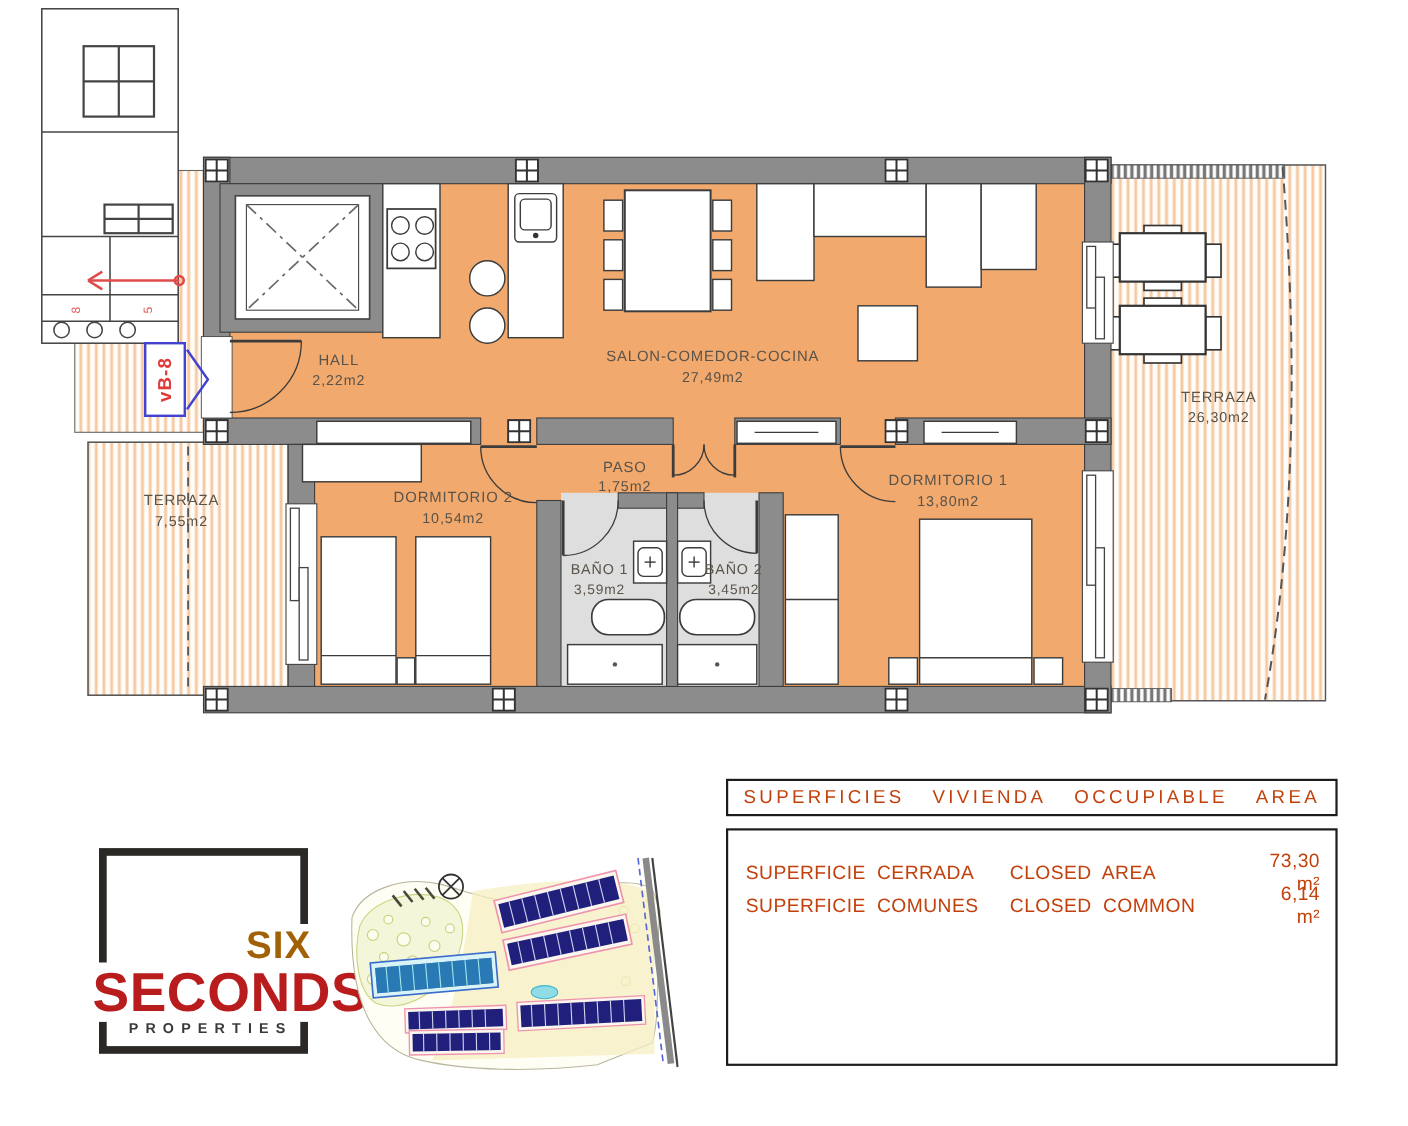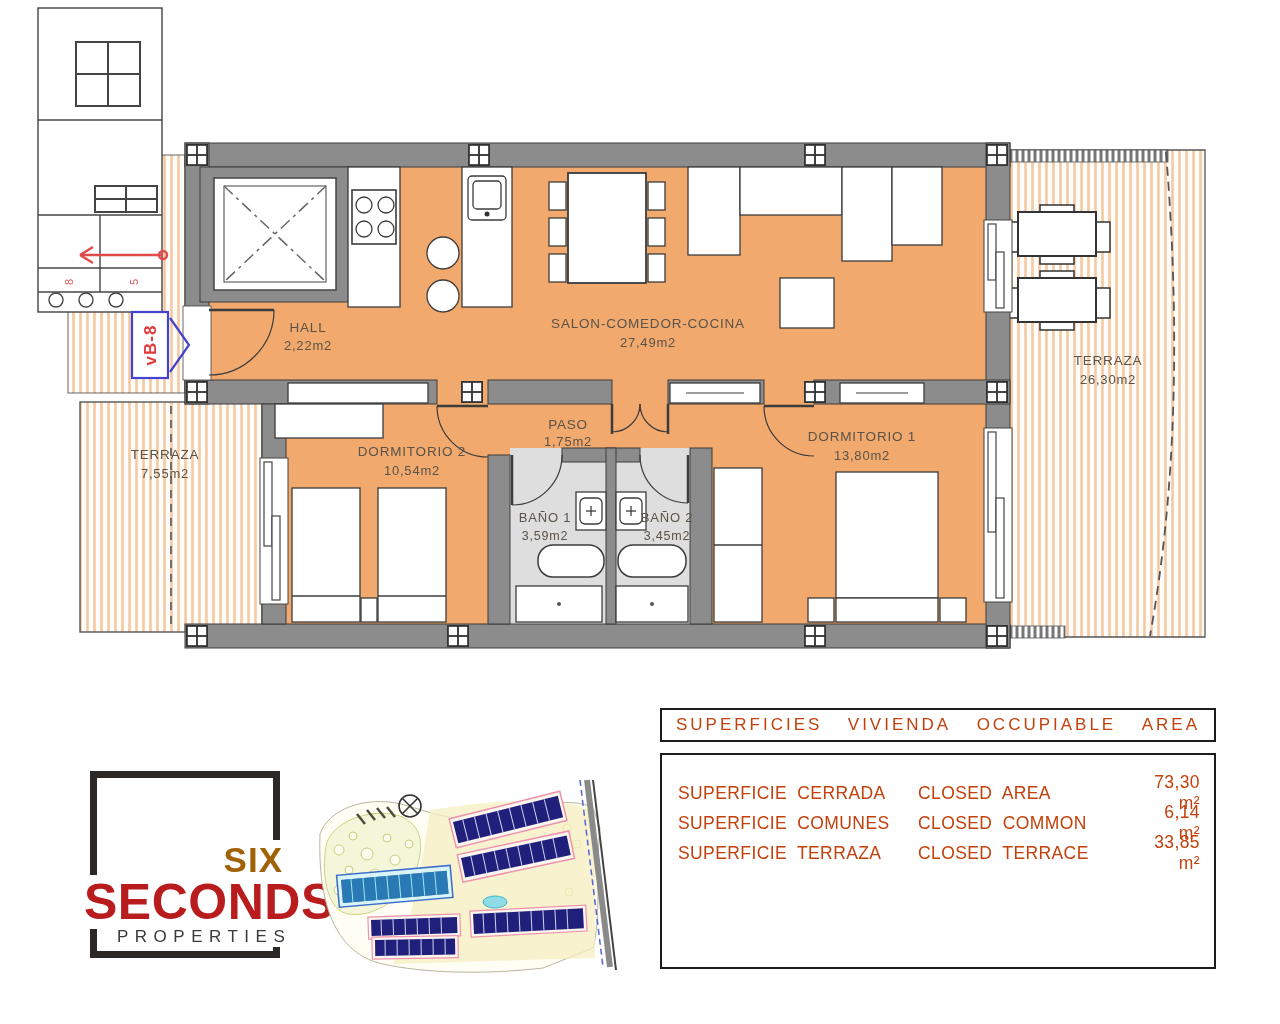--- a/index.html
+++ b/index.html
@@ -6,21 +6,21 @@
   .canvas{position:relative;width:1280px;height:1024px;background:#ffffff;overflow:hidden;
           font-family:"Liberation Sans",sans-serif;}
   svg text{font-family:"Liberation Sans",sans-serif;}
   .plan{position:absolute;left:0;top:0;}
 
   
   .logo{position:absolute;left:90px;top:771px;width:176px;height:173px;border:7px solid #2b2825;}
   .logo span{position:absolute;background:#fff;white-space:nowrap;line-height:1;}
   .logo .l1{right:-12px;top:62px;font-size:35px;font-weight:700;letter-spacing:1px;color:#a16207;padding:2px 2px 2px 10px;}
   .logo .l2{left:-19px;top:97px;font-size:50px;font-weight:800;letter-spacing:.5px;color:#b91c1c;padding:2px 6px;}
-  .logo .l3{left:16px;top:148px;font-size:17px;letter-spacing:6.5px;color:#3c3a38;padding:2px 4px;}
+  .logo .l3{left:16px;top:148px;font-size:13px;letter-spacing:6.5px;color:#3c3a38;padding:2px 4px;font-weight:bold;}
 
   
   .siteplan{position:absolute;left:305px;top:772px;}
 
   
   .area-table{position:absolute;left:660px;top:708px;width:556px;color:#c2410c;}
   .at-header{border:2px solid #1c1c1c;height:30px;display:flex;justify-content:space-between;
              align-items:center;padding:0 14px;font-size:17px;letter-spacing:3px;font-weight:500;}
   .at-body{border:2px solid #1c1c1c;margin-top:11px;height:216px;position:relative;
            padding:17px 12px 0 16px;box-sizing:border-box;}
@@ -463,21 +463,16 @@
       <div class="at-row">
         <span>SUPERFICIE CERRADA</span>
         <span>CLOSED AREA</span>
         <span class="val">73,30 m²</span>
       </div>
       <div class="at-row">
         <span>SUPERFICIE COMUNES</span>
         <span>CLOSED COMMON</span>
         <span class="val">6,14 m²</span>
       </div>
-      <div class="at-row">
-        <span>SUPERFICIE TERRAZA</span>
-        <span>CLOSED TERRACE</span>
-        <span class="val">33,85 m²</span>
-      </div>
     </div>
   </div>
 
 </div>
 
 </body></html>

